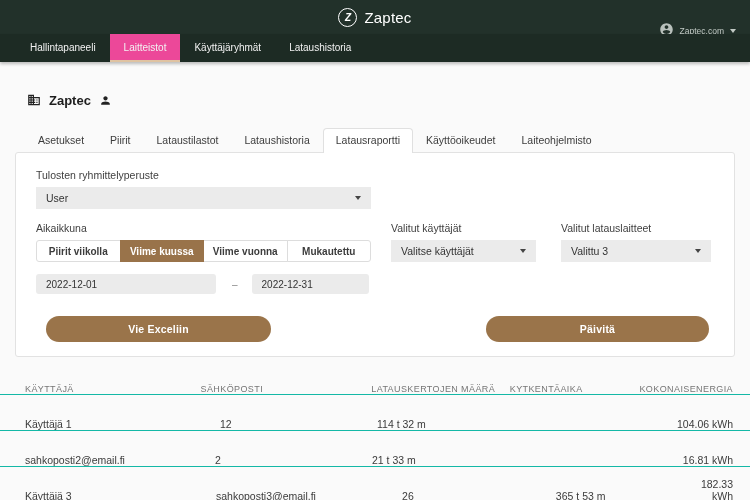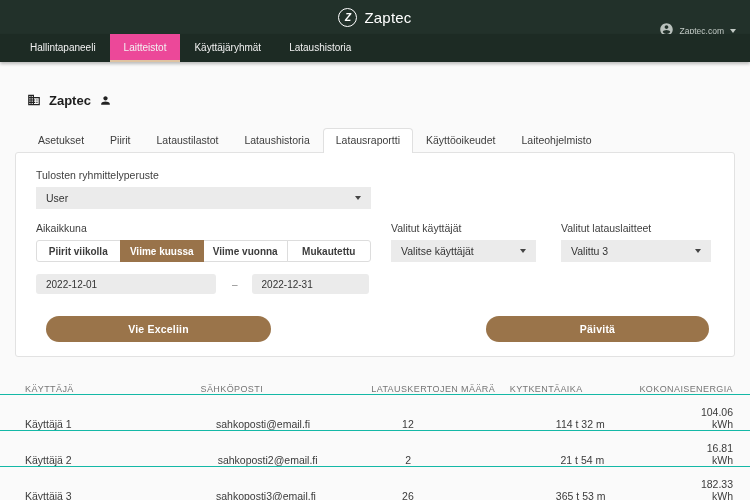--- a/index.html
+++ b/index.html
@@ -186,30 +186,28 @@
   <section class="table">
     <div class="trow thead">
       <div class="tcell c1">KÄYTTÄJÄ</div>
       <div class="tcell c2">SÄHKÖPOSTI</div>
       <div class="tcell c3">LATAUSKERTOJEN MÄÄRÄ</div>
       <div class="tcell c4">KYTKENTÄAIKA</div>
       <div class="tcell c5">KOKONAISENERGIA</div>
     </div>
     <div class="trow tbody-row">
       <div class="tcell c1">Käyttäjä 1</div>
-      <div class="tcell c2">sahkoposti@email.fi</div>
       <div class="tcell c3">12</div>
       <div class="tcell c4">114 t 32 m</div>
       <div class="tcell c5">104.06 kWh</div>
     </div>
     <div class="trow tbody-row">
-      <div class="tcell c1">Käyttäjä 2</div>
       <div class="tcell c2">sahkoposti2@email.fi</div>
       <div class="tcell c3">2</div>
-      <div class="tcell c4">21 t 54 m</div>
+      <div class="tcell c4">21 t 33 m</div>
       <div class="tcell c5">16.81 kWh</div>
     </div>
     <div class="trow tbody-row">
       <div class="tcell c1">Käyttäjä 3</div>
       <div class="tcell c2">sahkoposti3@email.fi</div>
       <div class="tcell c3">26</div>
       <div class="tcell c4">365 t 53 m</div>
       <div class="tcell c5">182.33 kWh</div>
     </div>
   </section>

